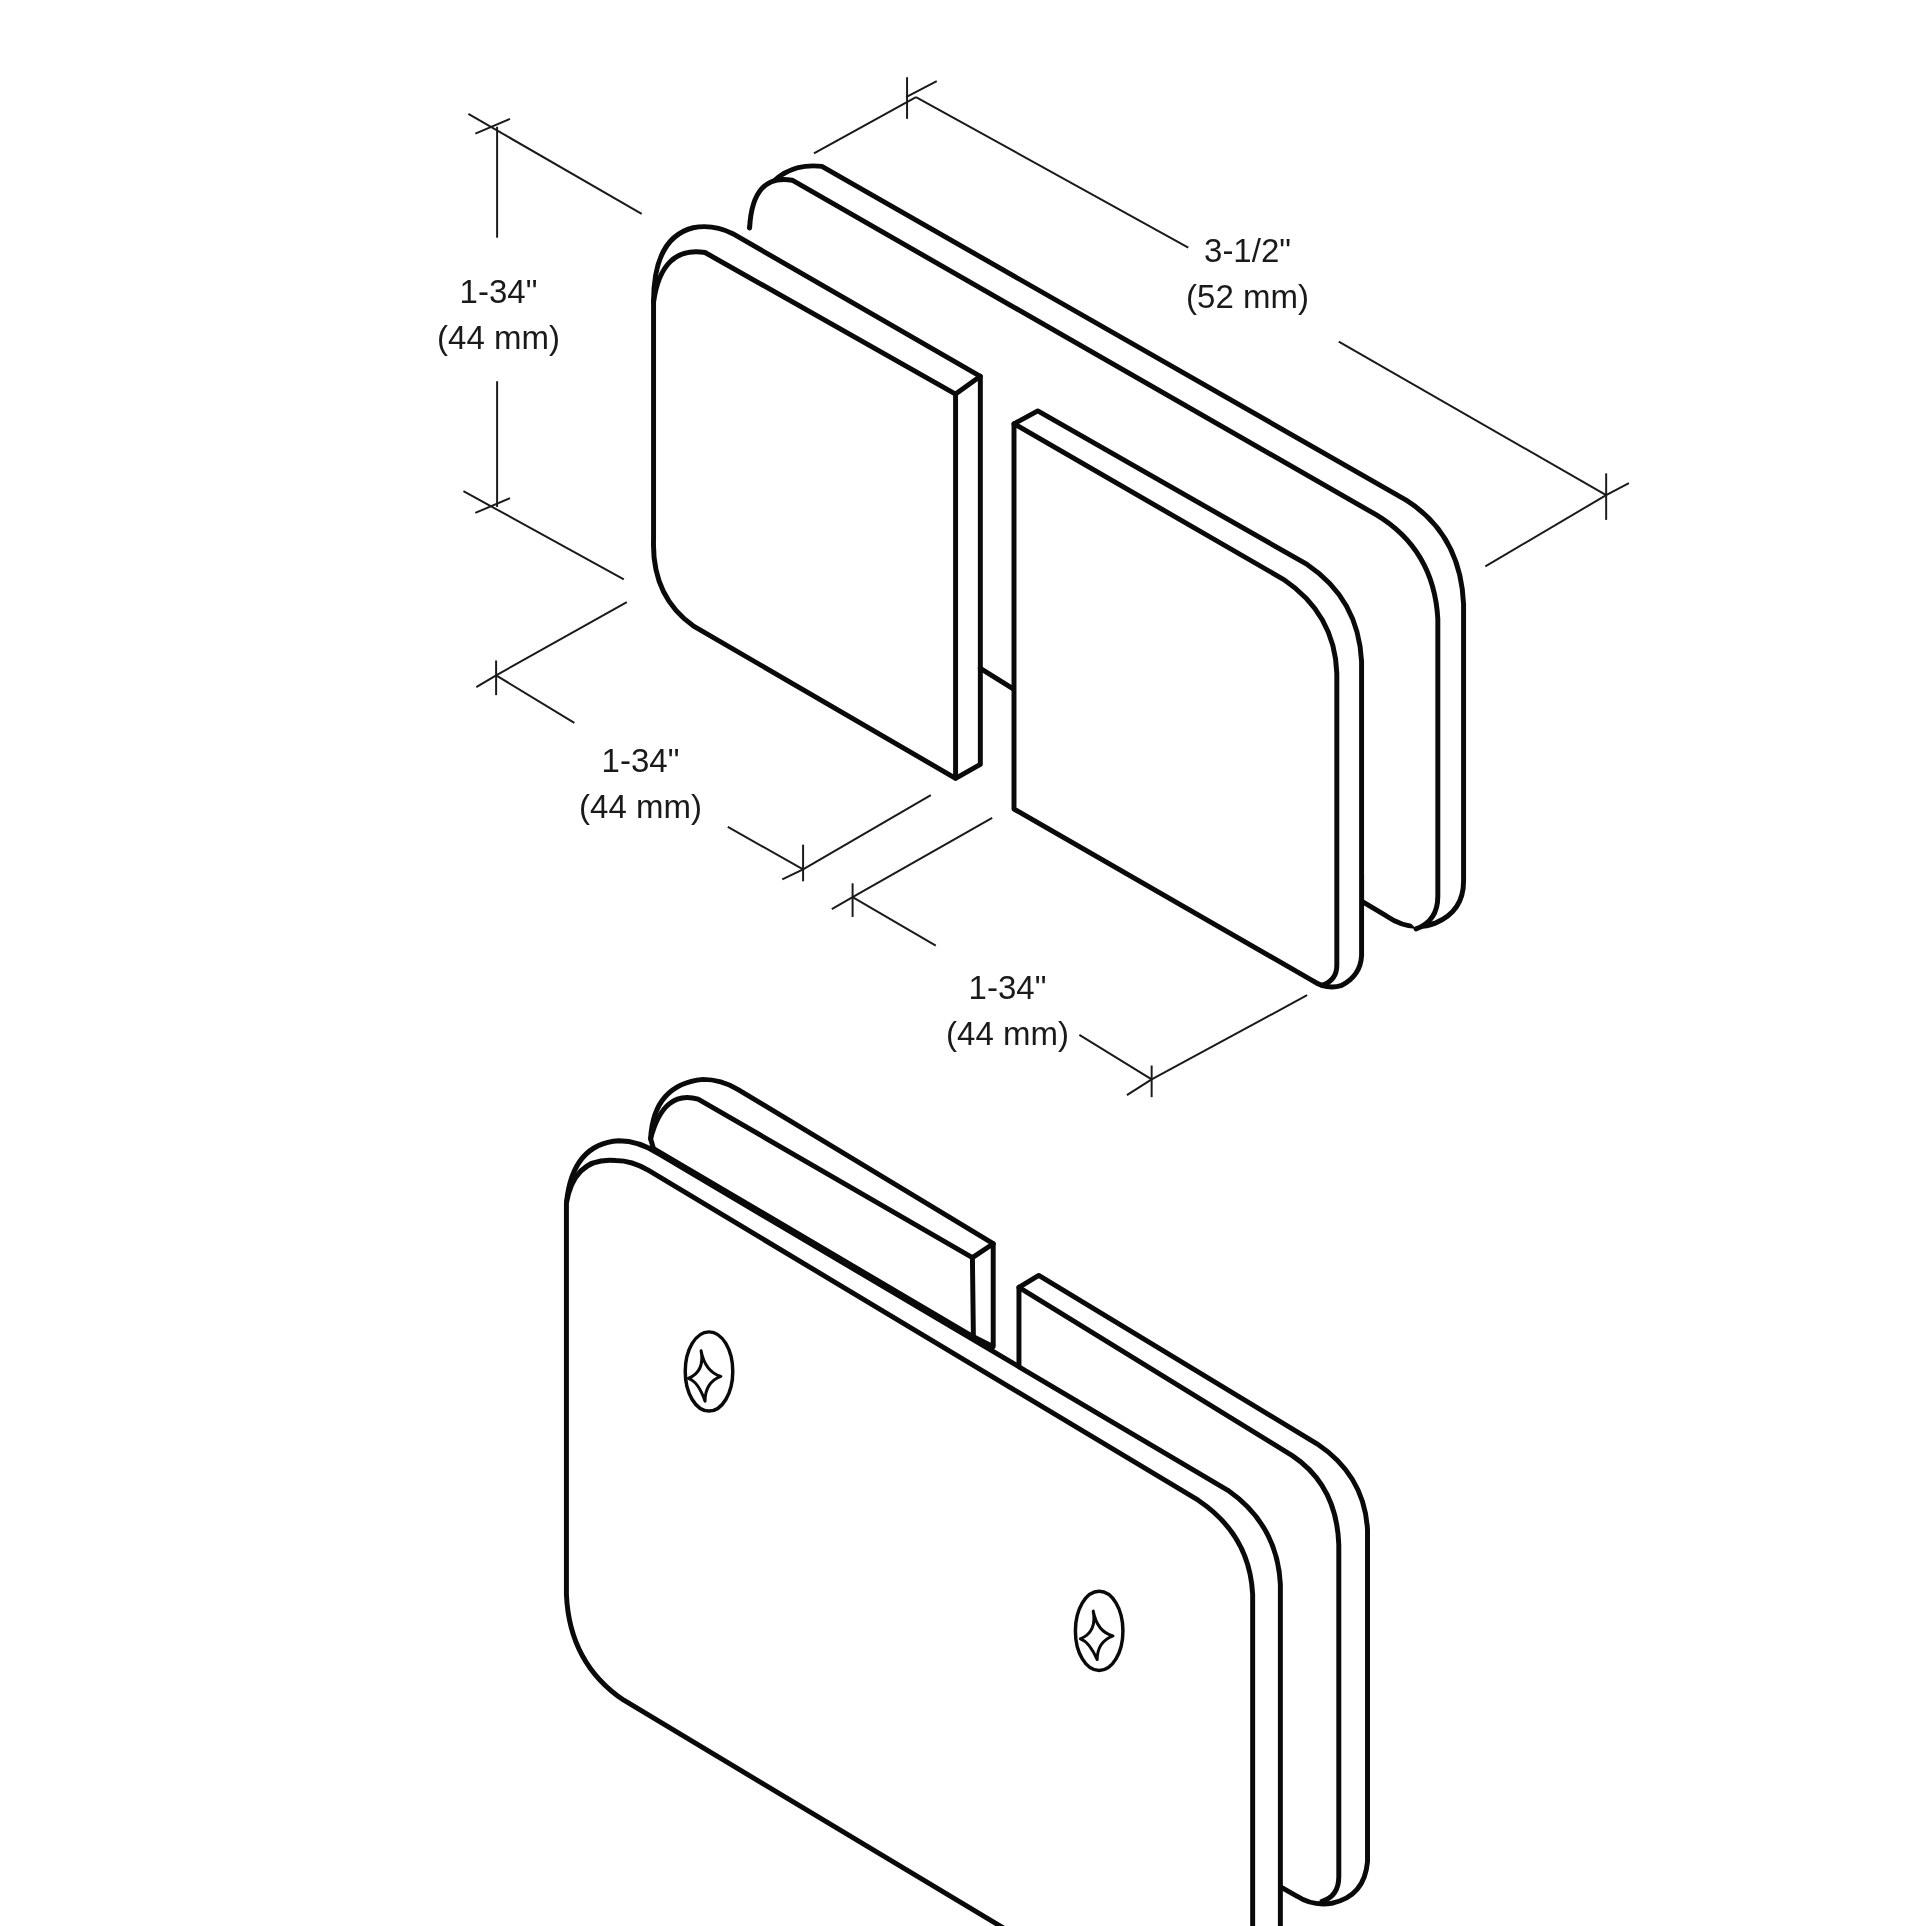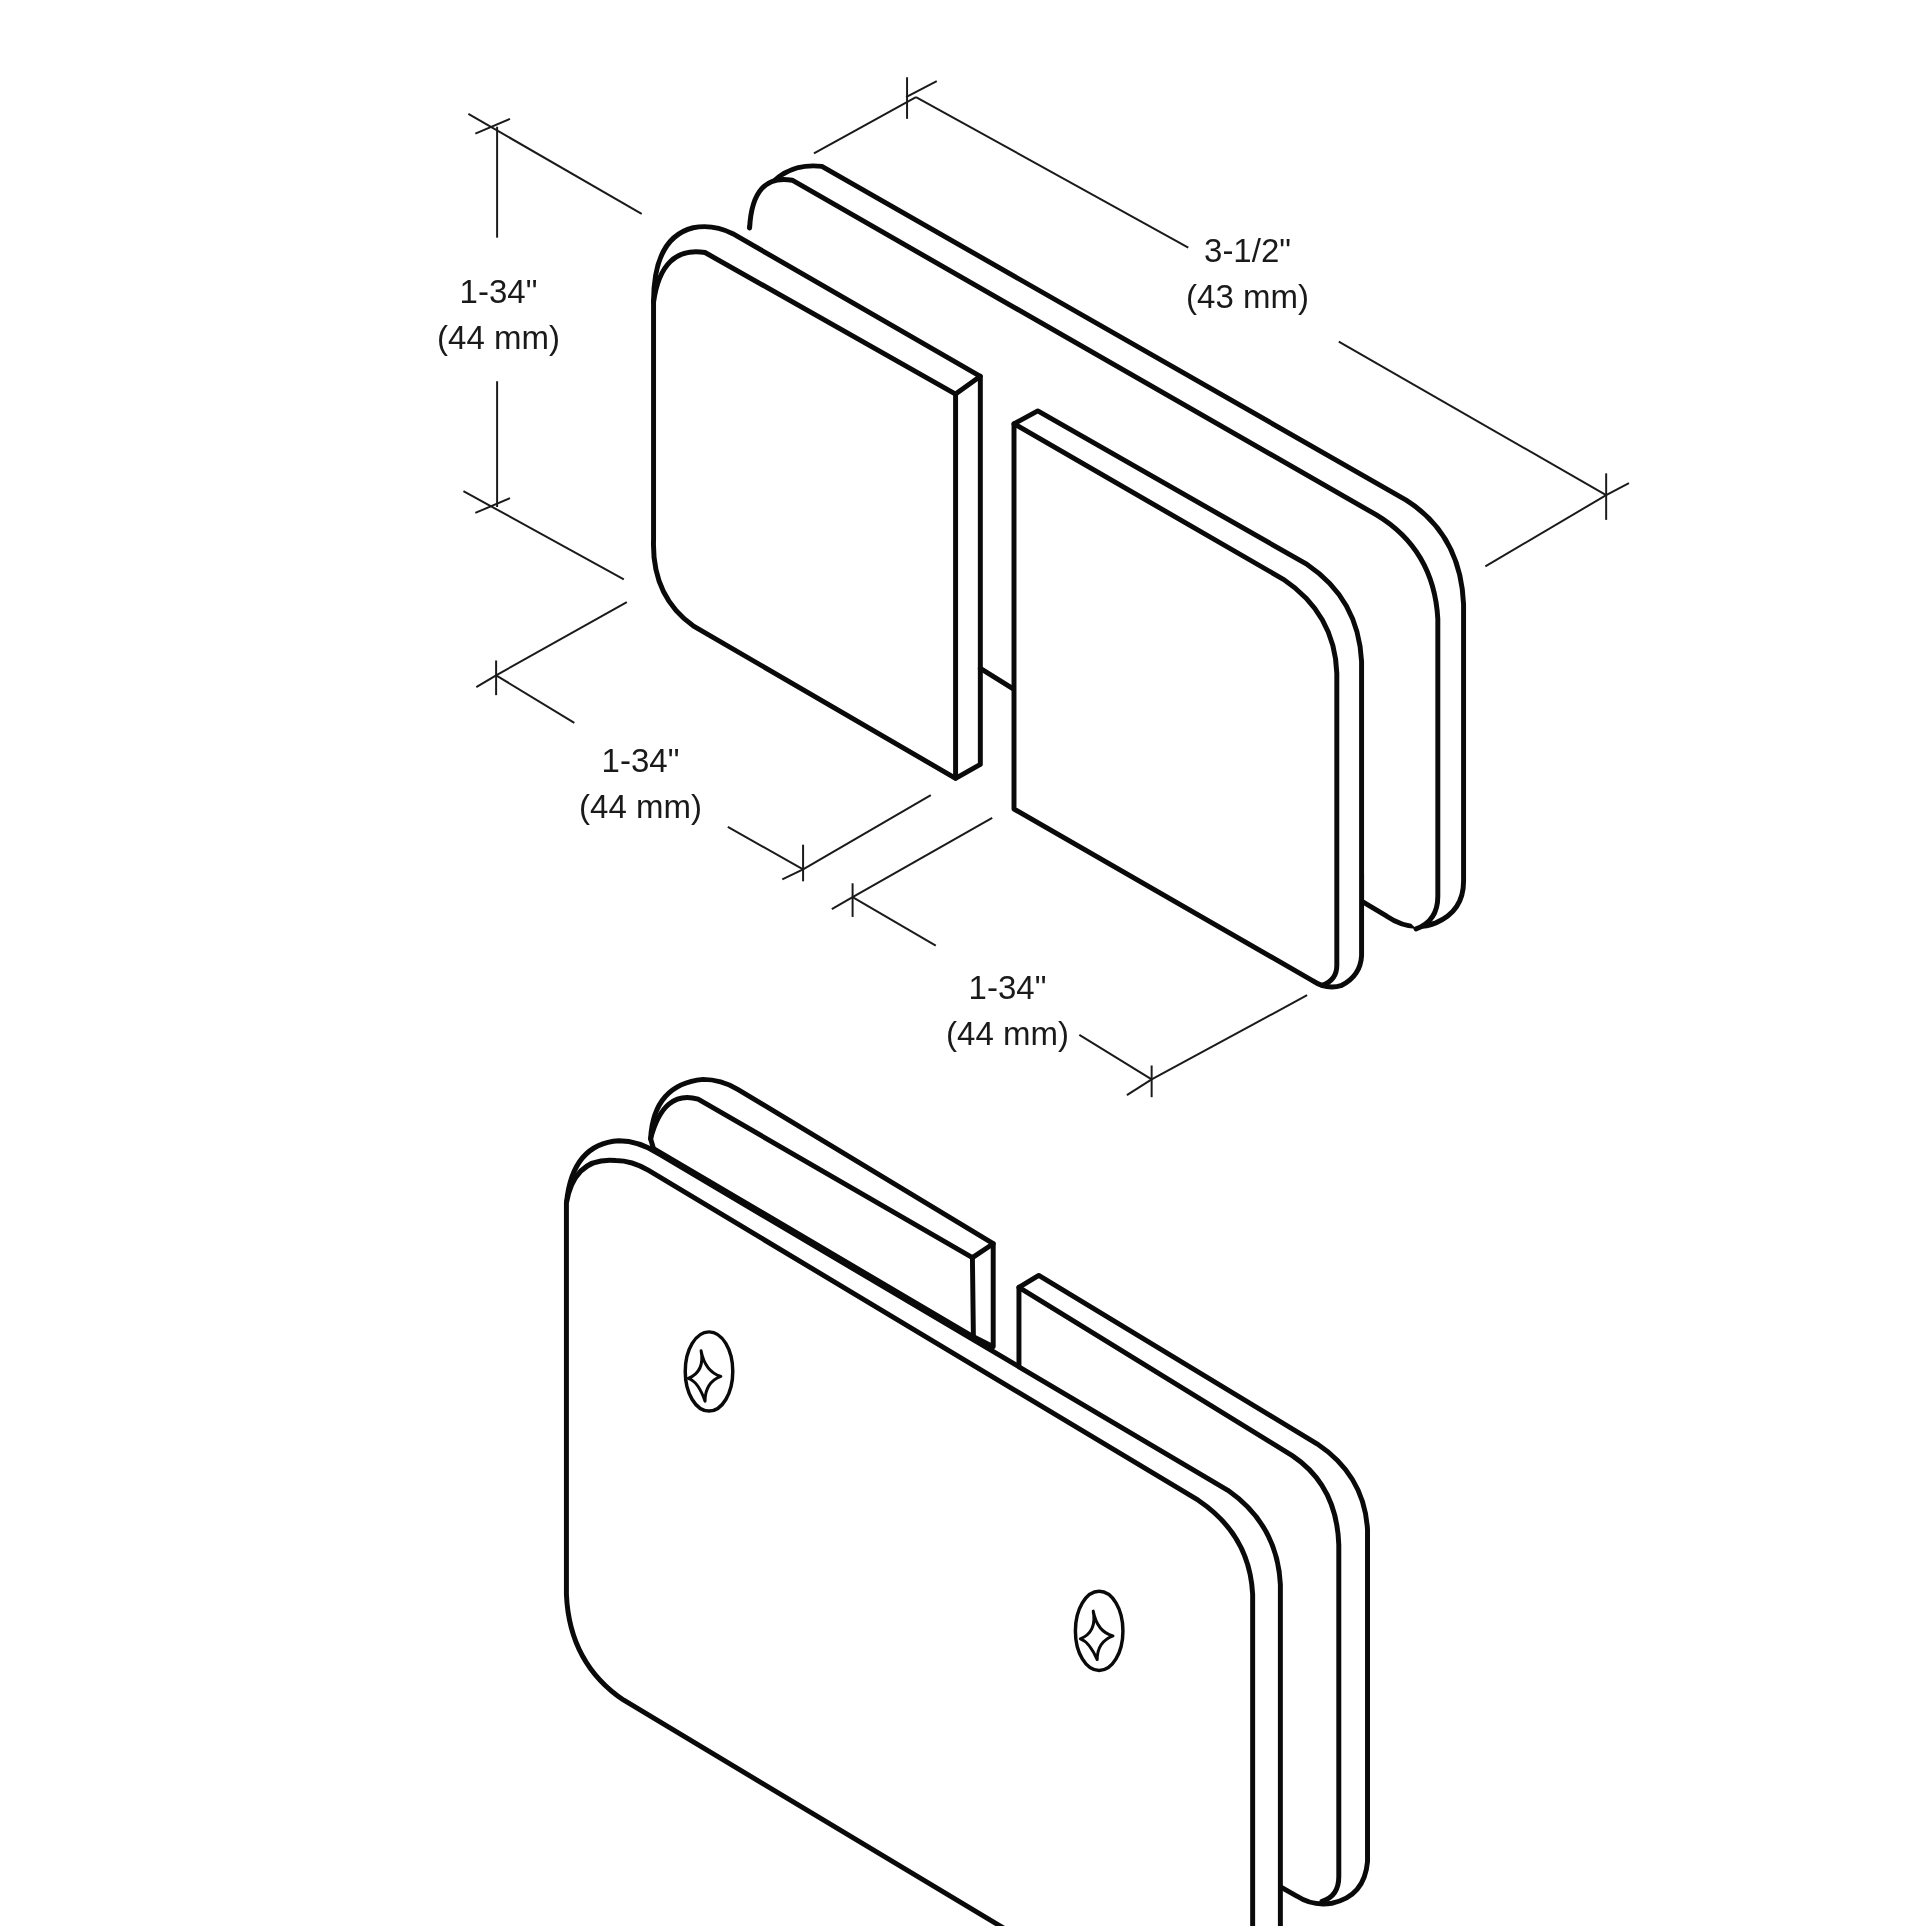--- a/index.html
+++ b/index.html
@@ -125,21 +125,21 @@
   </g>
 </svg>
 
 <div class="dim-label" style="left:424px; top:269px; width:149px;">
   <span>1-34"</span>
   <span>(44 mm)</span>
 </div>
 
 <div class="dim-label" style="left:1173px; top:228px; width:149px;">
   <span>3-1/2"</span>
-  <span>(43 mm)</span>
+  <span>(52 mm)</span>
 </div>
 
 <div class="dim-label" style="left:566px; top:738px; width:149px;">
   <span>1-34"</span>
   <span>(44 mm)</span>
 </div>
 
 <div class="dim-label" style="left:933px; top:965px; width:149px;">
   <span>1-34"</span>
   <span>(44 mm)</span>

